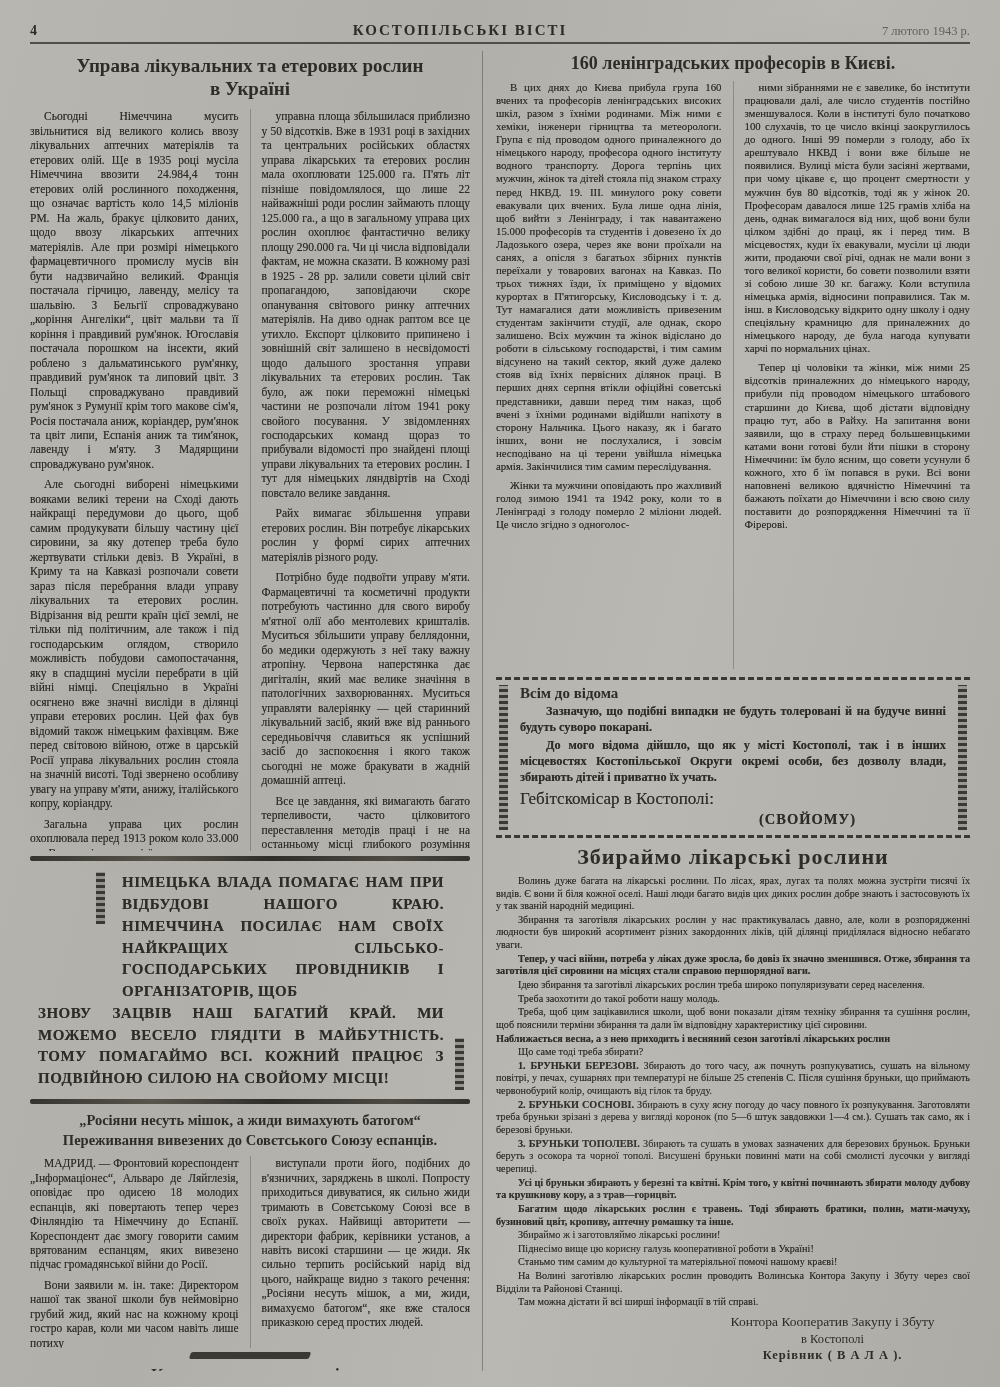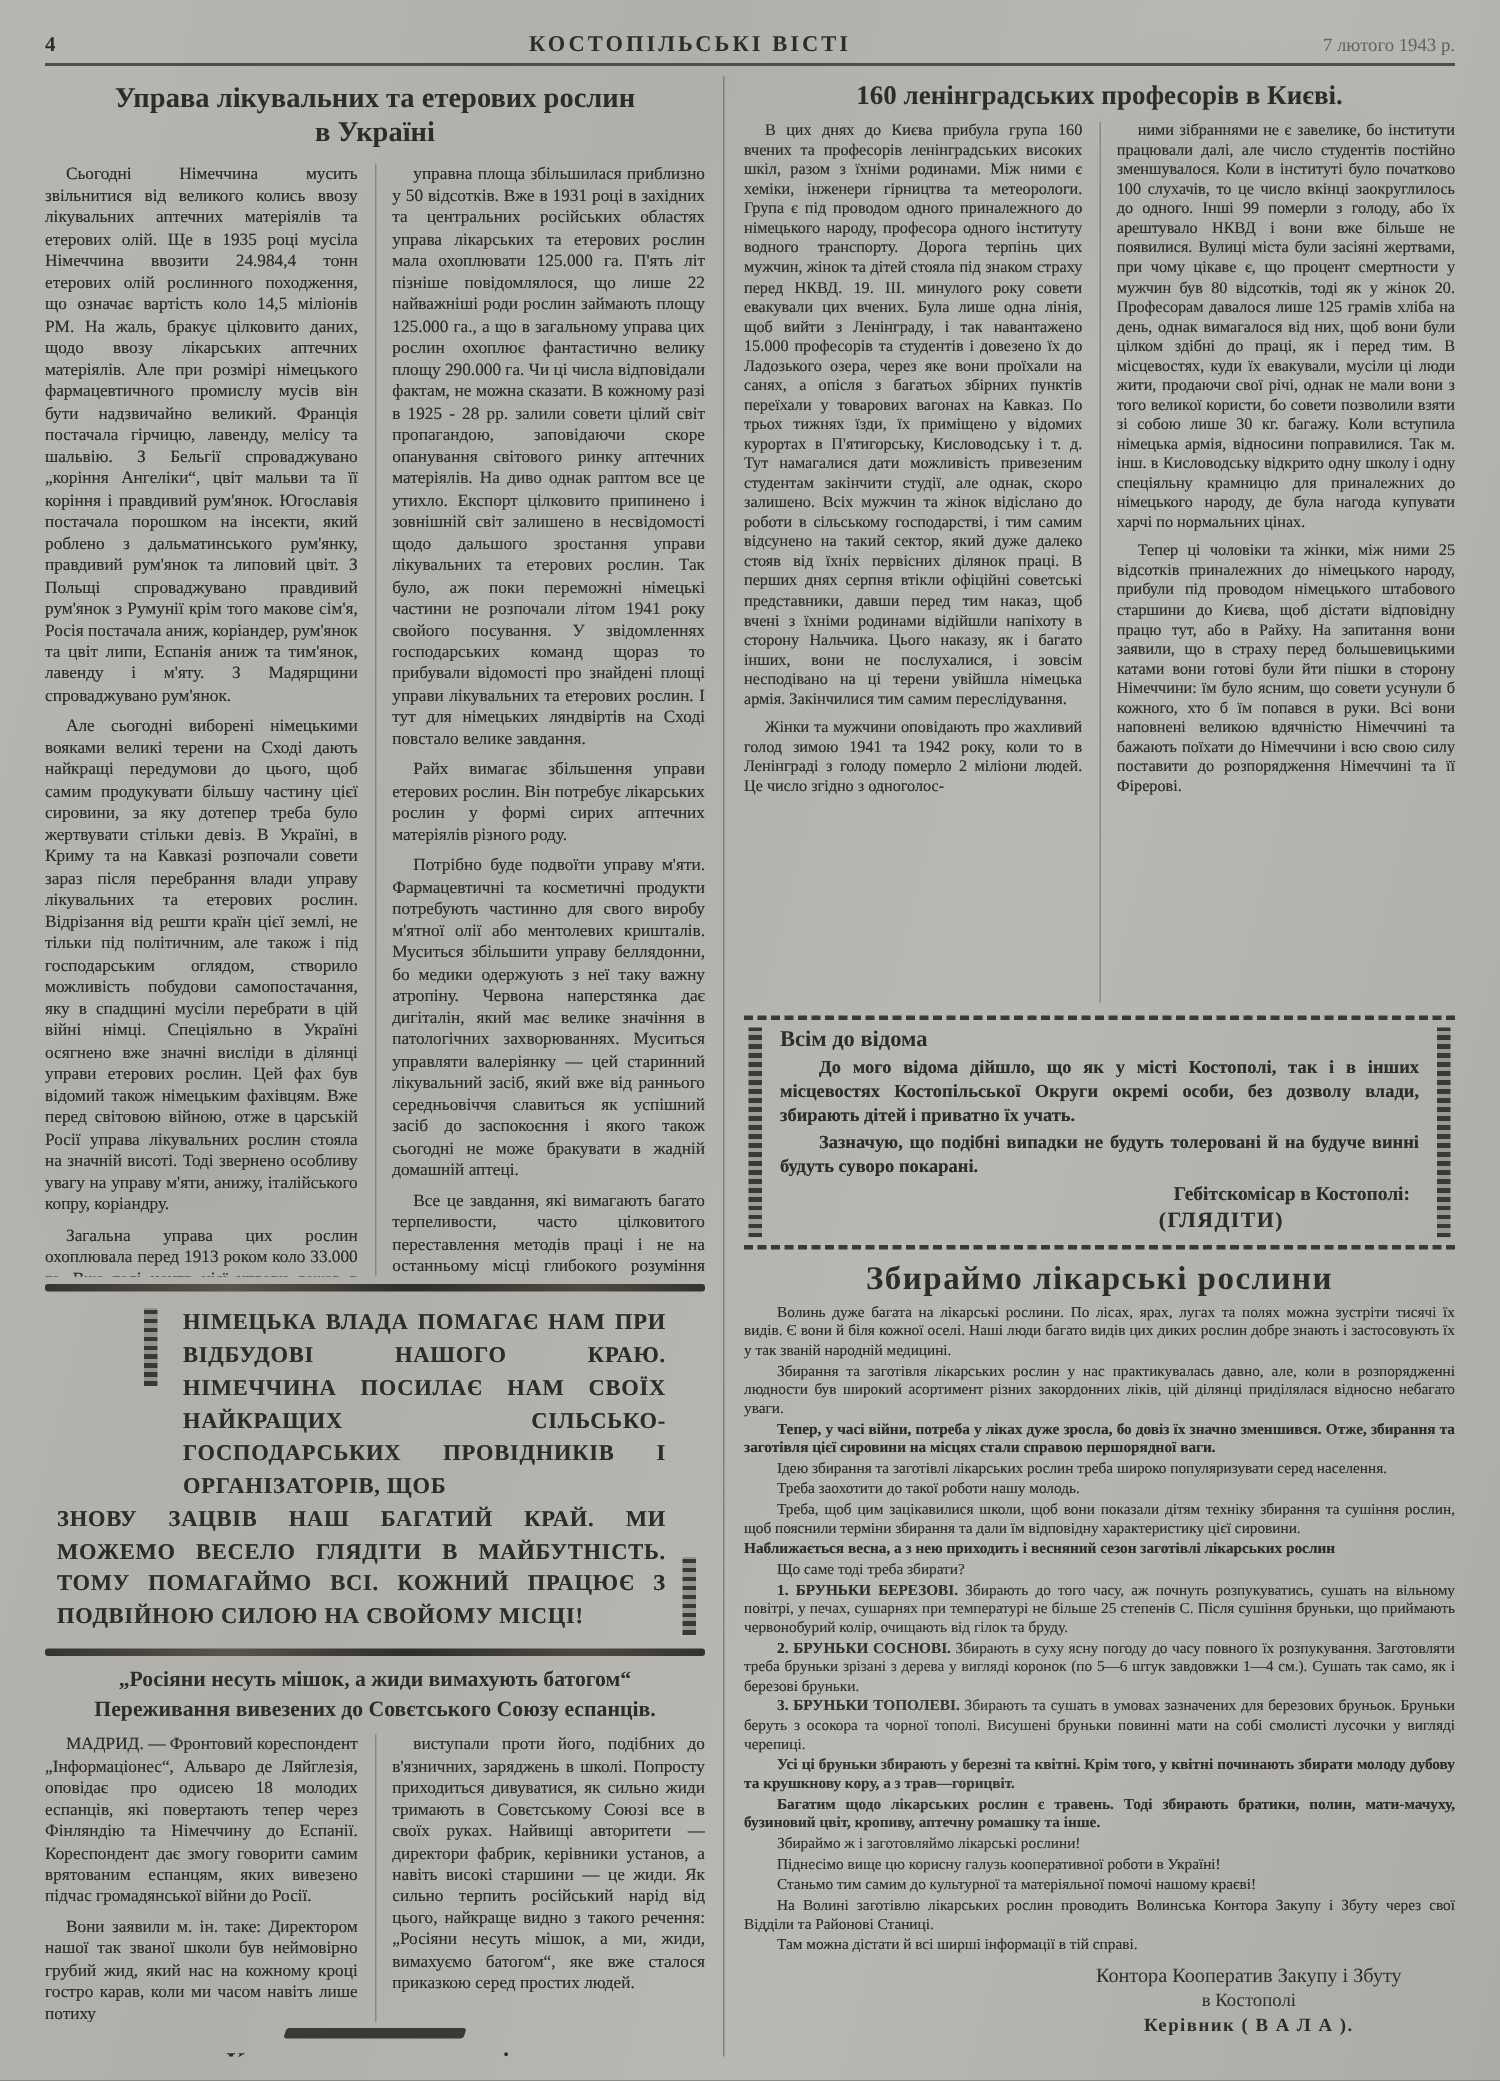--- a/index.html
+++ b/index.html
@@ -64,21 +64,21 @@
   
   .uvaha{position:relative;margin:8px 0 6px;padding:5px 24px 5px 24px;
          border-top:3px dashed #3b3933;border-bottom:3px dashed #3b3933;}
   .uvaha::before,.uvaha::after{content:"";position:absolute;top:5px;bottom:5px;width:9px;
          background:repeating-linear-gradient(0deg,#3b3933 0 3px,rgba(59,57,51,.2) 3px 6px);}
   .uvaha::before{left:3px;} .uvaha::after{right:3px;}
   .uvaha-head{display:flex;align-items:baseline;margin-bottom:2px;}
   .uvaha-title{flex:0 0 58%;text-align:center;font-size:24px;font-weight:800;letter-spacing:4px;}
   .uvaha-side{flex:1;font-size:15px;font-weight:700;text-align:left;}
   .uvaha p{font-weight:700;font-size:12.3px;line-height:1.3;text-indent:26px;margin:0 0 2px;}
-  .uvaha .sig-role{text-align:right;font-size:13px;font-weight:700;text-indent:0;margin:2px 6px 0 0;}
+  .uvaha .sig-role{font-size:17px;font-weight:400;text-indent:0;margin:2px 6px 0 0;}
   .uvaha .sig-name{text-align:right;font-size:14.5px;font-weight:800;letter-spacing:1px;text-indent:0;margin:0 90px 1px 0;}
   
   .zbir-title{text-align:center;font-size:22px;font-weight:800;letter-spacing:1px;margin:6px 0 5px;}
   .zbir p{font-size:10.2px;line-height:1.24;margin:0 0 1px;text-indent:22px;}
   .zbir p.bold{font-weight:700;}
   .zbir p.noindent{text-indent:0;}
   .zbir .item b{font-weight:800;}
   .zbir-sig{width:58%;margin:4px 0 3px auto;text-align:center;}
   .zbir-sig div{font-size:12.5px;line-height:1.3;}
   .zbir-sig .who{font-size:13.5px;}
@@ -173,24 +173,24 @@
             <p>ними зібраннями не є завелике, бо інститути працювали далі, але число студентів постійно зменшувалося. Коли в інституті було початково 100 слухачів, то це число вкінці заокруглилось до одного. Інші 99 померли з голоду, або їх арештувало НКВД і вони вже більше не появилися. Вулиці міста були засіяні жертвами, при чому цікаве є, що процент смертности у мужчин був 80 відсотків, тоді як у жінок 20. Професорам давалося лише 125 грамів хліба на день, однак вимагалося від них, щоб вони були цілком здібні до праці, як і перед тим. В місцевостях, куди їх евакували, мусіли ці люди жити, продаючи свої річі, однак не мали вони з того великої користи, бо совети позволили взяти зі собою лише 30 кг. багажу. Коли вступила німецька армія, відносини поправилися. Так м. інш. в Кисловодську відкрито одну школу і одну спеціяльну крамницю для приналежних до німецького народу, де була нагода купувати харчі по нормальних цінах.</p>
             <p>Тепер ці чоловіки та жінки, між ними 25 відсотків приналежних до німецького народу, прибули під проводом німецького штабового старшини до Києва, щоб дістати відповідну працю тут, або в Райху. На запитання вони заявили, що в страху перед большевицькими катами вони готові були йти пішки в сторону Німеччини: їм було ясним, що совети усунули б кожного, хто б їм попався в руки. Всі вони наповнені великою вдячністю Німеччині та бажають поїхати до Німеччини і всю свою силу поставити до розпорядження Німеччині та її Фірерові.</p>
           </div>
         </div>
       </article>
 
       <aside class="uvaha">
         <div class="uvaha-head">
           <span class="uvaha-side">Всім до відома</span>
         </div>
+        <p>Зазначую, що подібні випадки не будуть толеровані й на будуче винні будуть суворо покарані.</p>
         <p>До мого відома дійшло, що як у місті Костополі, так і в інших місцевостях Костопільської Округи окремі особи, без дозволу влади, збирають дітей і приватно їх учать.</p>
-        <p>Зазначую, що подібні випадки не будуть толеровані й на будуче винні будуть суворо покарані.</p>
         <p class="sig-role">Гебітскомісар в Костополі:</p>
-        <p class="sig-name">(ГЛЯДІТИ)</p>
+        <p class="sig-name">(СВОЙОМУ)</p>
       </aside>
 
       <article class="zbir">
         <h2 class="zbir-title">Збираймо лікарські рослини</h2>
         <p>Волинь дуже багата на лікарські рослини. По лісах, ярах, лугах та полях можна зустріти тисячі їх видів. Є вони й біля кожної оселі. Наші люди багато видів цих диких рослин добре знають і застосовують їх у так званій народній медицині.</p>
         <p>Збирання та заготівля лікарських рослин у нас практикувалась давно, але, коли в розпорядженні людности був широкий асортимент різних закордонних ліків, цій ділянці приділялася відносно небагато уваги.</p>
         <p class="bold">Тепер, у часі війни, потреба у ліках дуже зросла, бо довіз їх значно зменшився. Отже, збирання та заготівля цієї сировини на місцях стали справою першорядної ваги.</p>
         <p>Ідею збирання та заготівлі лікарських рослин треба широко популяризувати серед населення.</p>
         <p>Треба заохотити до такої роботи нашу молодь.</p>
         <p>Треба, щоб цим зацікавилися школи, щоб вони показали дітям техніку збирання та сушіння рослин, щоб пояснили терміни збирання та дали їм відповідну характеристику цієї сировини.</p>

